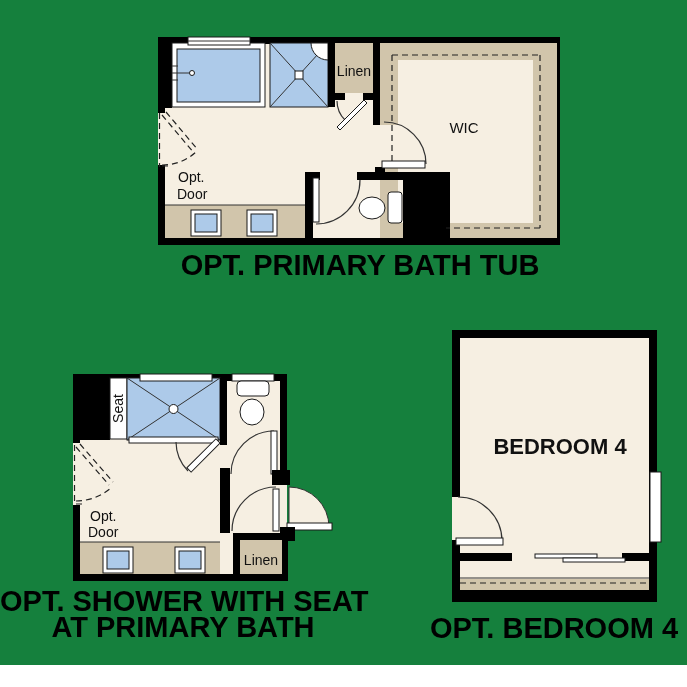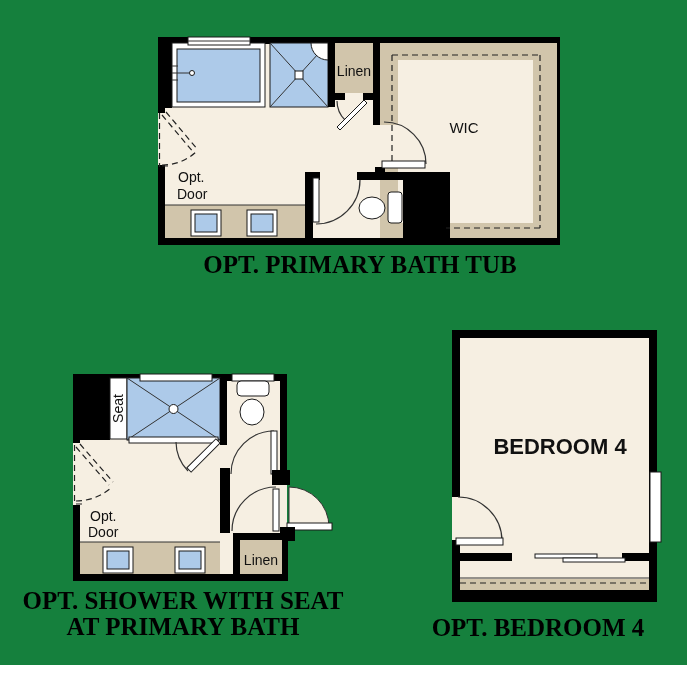--- a/index.html
+++ b/index.html
@@ -2,22 +2,22 @@
 <html style="--wall: #000000; --floor: #f6efe2; --fixture: #adcae9; --tan: #d1c5ab; --line: #333333;"><head>
 <meta charset="utf-8">
 <style>
   :root{
     --wall:#000000; --floor:#f6efe2; --fixture:#adcae9; --tan:#d1c5ab; --line:#333333;
   }
   html,body{margin:0;padding:0;background:#ffffff;}
   #stage{position:relative;width:687px;height:665px;background:#15803d;overflow:hidden;
          font-family:"Liberation Sans",sans-serif;}
   .plan{position:absolute;overflow:visible;}
-  .title{position:absolute;font-weight:bold;font-size:25px;line-height:26px;text-align:center;
-         color:#000;letter-spacing:0px;white-space:nowrap;font-family:Liberation Serif, serif;}
+  .title{position:absolute;font-weight:bold;font-size:29px;line-height:26px;text-align:center;
+         color:#000;letter-spacing:0px;white-space:nowrap;}
   
   .wl{fill:var(--wall);}
   .fl{fill:var(--floor);}
   .bl{fill:var(--fixture);stroke:#1a1a1a;stroke-width:1;}
   .tn{fill:var(--tan);}
   .wh{fill:#ffffff;stroke:#1a1a1a;stroke-width:1;}
   .arc{fill:none;stroke:var(--line);stroke-width:1.2;}
   .dsh{fill:none;stroke:#222222;stroke-width:1.2;stroke-dasharray:6 4;}
   .xln{fill:none;stroke:var(--line);stroke-width:1;}
   .sector{fill:var(--floor);stroke:var(--line);stroke-width:1;}
@@ -232,17 +232,17 @@
         <rect class="wh" x="83" y="224" width="62" height="4"></rect>
         <rect class="wh" x="111" y="228" width="62" height="4"></rect>
       </g>
       <path class="xln" d="M8,248 H197"></path>
       <rect class="tn" x="8" y="249" width="189" height="11"></rect>
       <path class="dsh" d="M8,253 H197"></path>
     </g>
 
     <rect class="wh" x="198" y="142" width="11" height="70"></rect>
   </svg>
-  <div class="title" style="top:615px;left:404px;width:268px">
+  <div class="title" style="top:615px;left:420px;width:268px">
     <div>OPT. BEDROOM 4</div>
   </div>
 
 </div>
 
 </body></html>

